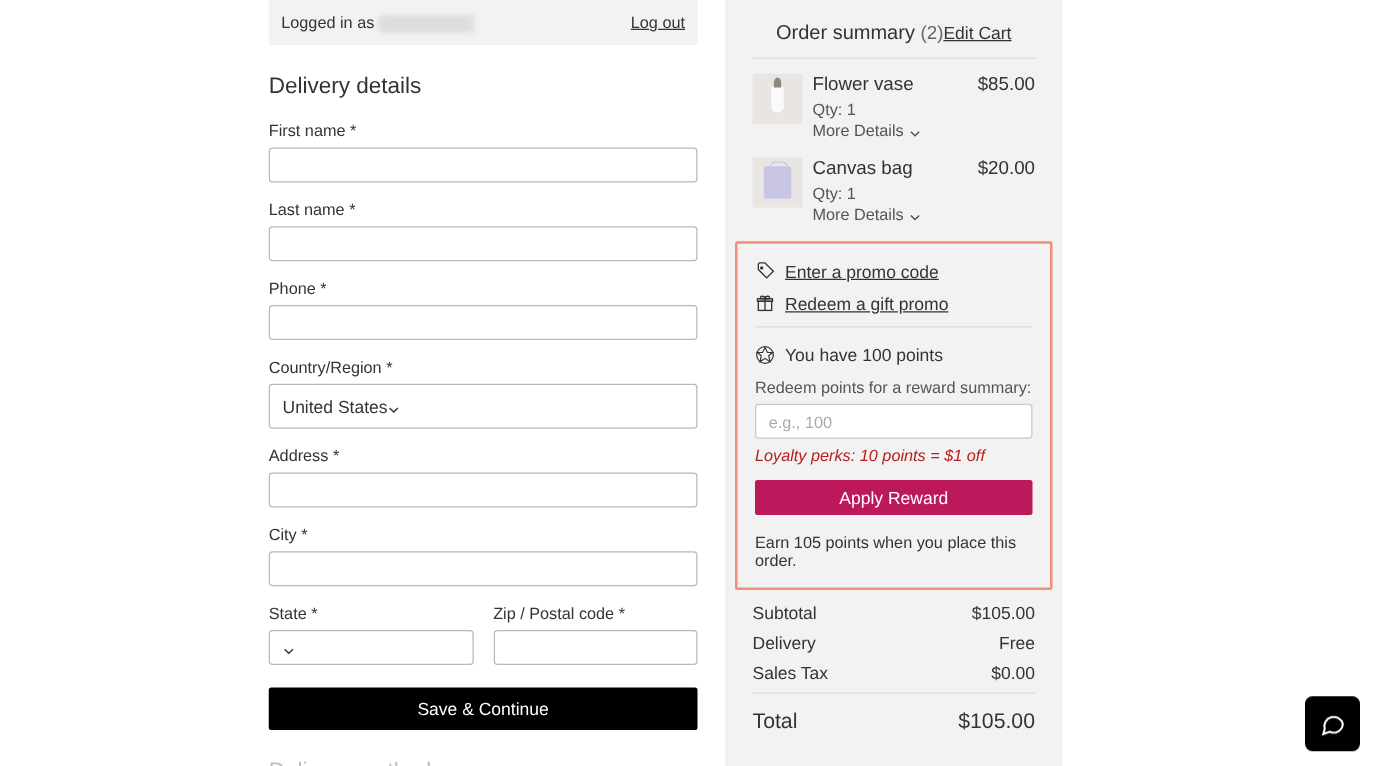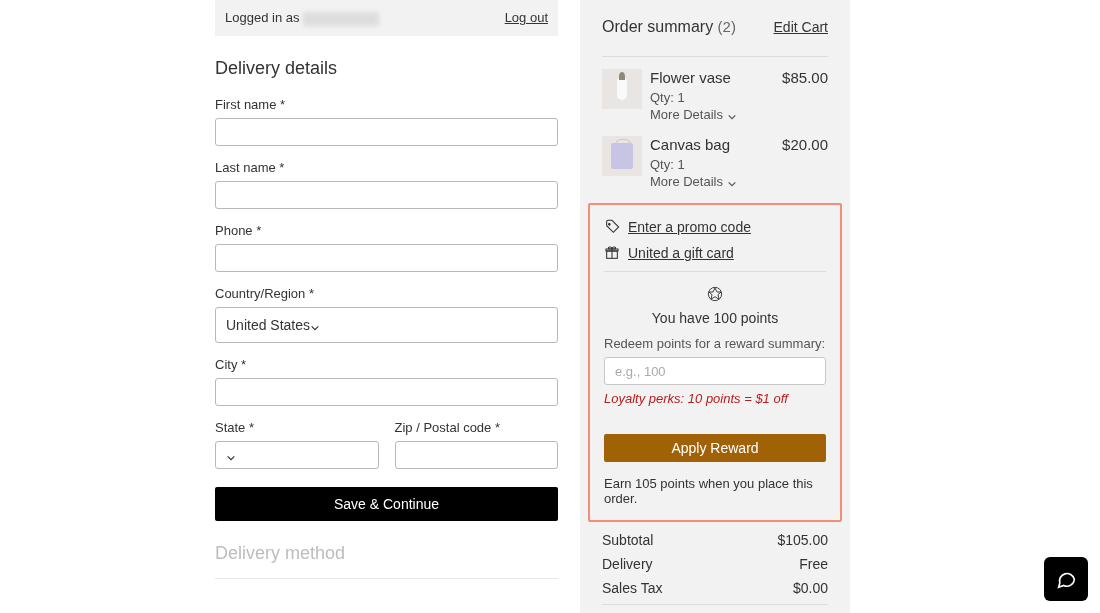--- a/index.html
+++ b/index.html
@@ -54,21 +54,21 @@
   .row { display:flex; gap:16px; }
   .row .field { flex:1; }
   .btn-primary {
     width:100%; background:#000; color:#fff; border:none;
     height:34px; font-size:14px; cursor:pointer; border-radius:2px;
     margin-top:4px;
   }
   .muted-heading { color:#bdbdbd; font-size:18px; font-weight:400; margin-top:22px; padding-bottom:14px; border-bottom:1px solid #e6e6e6;}
 
   
-  .os-header { display:flex; justify-content:space-between; align-items:baseline; padding-bottom:20px; border-bottom:1px solid #dcdcdc; margin-bottom:12px;}
+  .os-header { display:flex; justify-content:center; align-items:baseline; padding-bottom:10px; border-bottom:1px solid #dcdcdc; margin-bottom:12px;}
   .os-title { font-size:16px; }
   .os-title .count { color:#666; font-size:15px; }
   .edit-cart { color:#333; text-decoration:underline; font-size:14px; cursor:pointer; }
 
   .item { display:flex; gap:8px; margin-bottom:14px; }
   .thumb { width:40px; height:40px; background:#e8e5e2; display:flex; align-items:center; justify-content:center; flex-shrink:0; }
   .vase-shape { width:10px; height:22px; background:#fafafa; border-radius:4px 4px 6px 6px; position:relative; }
   .vase-shape::after { content:""; position:absolute; top:-6px; left:2px; width:6px; height:8px; background:#8c8a7a; border-radius:50% 50% 0 0 / 60% 60% 0 0; }
   .bag-shape { width:22px; height:26px; background:#c7c4e4; border-radius:2px; position:relative; }
   .bag-shape::before { content:""; position:absolute; top:-4px; left:4px; width:14px; height:6px; border:1px solid #c7c4e4; border-bottom:none; border-radius:6px 6px 0 0; }
@@ -82,26 +82,26 @@
   .reward-box {
     border: 2px solid #f08e78;
     padding: 14px 14px;
     margin: 4px -14px 10px -14px;
     background:#f2f2f2;
     border-radius:2px;
   }
   .link-row { display:flex; align-items:center; gap:8px; font-size:14px; margin-bottom:10px; }
   .link-row a { color:#333; text-decoration:underline; cursor:pointer; }
   .divider { border-top:1px solid #dcdcdc; margin:10px 0 14px 0; }
-  .points-row { display:flex; align-items:center; gap:8px; font-size:14px; margin-bottom:10px;flex-direction:column;}
+  .points-row { display:flex; align-items:center; gap:8px; font-size:14px; margin-bottom:10px;}
   .sublabel { font-size:13px; color:#555; margin-bottom:6px; }
   .points-input { width:100%; height:28px; border:1px solid #c8c8c8; border-radius:3px; background:#fff; padding:4px 10px; font-size:13px; }
   .points-input::placeholder { color:#aaa; }
   .hint { font-size:13px; color:#b91c1c; margin-top:6px;font-style:italic; }
-  .btn-disabled { width:100%; background:#a16207; color:#fff; border:none; height:28px; font-size:14px; margin-top:28px; border-radius:2px; cursor:default;}
+  .btn-disabled { width:100%; background:#be185d; color:#fff; border:none; height:28px; font-size:14px; margin-top:12px; border-radius:2px; cursor:default;}
   .earn-note { font-size:13px; color:#333; margin-top:14px; }
 
   .totals { margin-top:8px; }
   .tot-row { display:flex; justify-content:space-between; font-size:14px; margin-bottom:8px;}
   .tot-total { display:flex; justify-content:space-between; font-size:17px; border-top:1px solid #dcdcdc; padding-top:12px; margin-top:8px; }
 
   .chev-down { width:10px; height:10px; display:inline-block; }
   .chev-down svg { width:100%; height:100%; }
 
   .icon-small { width:16px; height:16px; flex-shrink:0; }
@@ -146,20 +146,24 @@
     <div class="field">
       <label>Country/Region *</label>
       <div class="select-wrap">
         <span>United States</span>
         <span class="chev-down">
           <svg viewBox="0 0 12 12">
               <path d="M2 4l4 4 4-4" fill="none" stroke="#333" stroke-width="1.4"></path>
             </svg>
         </span>
       </div>
+    </div>
+    <div class="field">
+      <label>Address *</label>
+      <input type="text" style="">
     </div>
     <div class="field">
       <label>City *</label>
       <input type="text" style="">
     </div>
     <div class="row">
       <div class="field">
         <label>State *</label>
         <div class="select-wrap" style="height:28px;">
           <span></span>
@@ -243,21 +247,21 @@
         <a>Enter a promo code</a>
       </div>
       <div class="link-row">
         <span class="icon-small">
           <svg viewBox="0 0 24 24" fill="none" stroke-width="1.6">
               <rect x="4" y="9" width="16" height="11"></rect>
               <rect x="3" y="6" width="18" height="3"></rect>
               <path d="M12 6v14M12 6c0-2 2-3 3.5-3S18 4 17 6h-5zm0 0c0-2-2-3-3.5-3S6 4 7 6h5z"></path>
             </svg>
         </span>
-        <a>United a gift card</a>
+        <a>Redeem a gift promo</a>
       </div>
       <div class="divider"></div>
       <div class="points-row">
         <span class="icon-small">
           <svg viewBox="0 0 24 24" fill="none" stroke-width="1.4">
               <polygon points="12,3 15,9 21,9 16.5,13 18,20 12,16 6,20 7.5,13 3,9 9,9"></polygon>
               <circle cx="12" cy="12" r="10" fill="none"></circle>
             </svg>
         </span>
         <span>You have 100 points</span>

